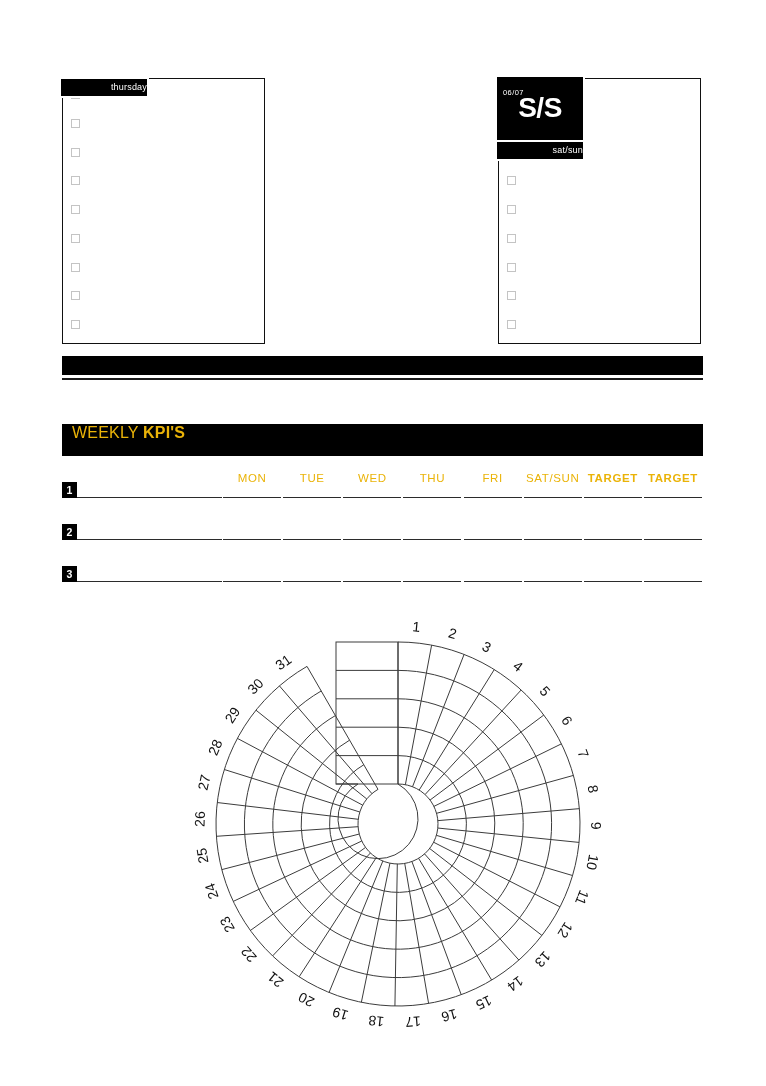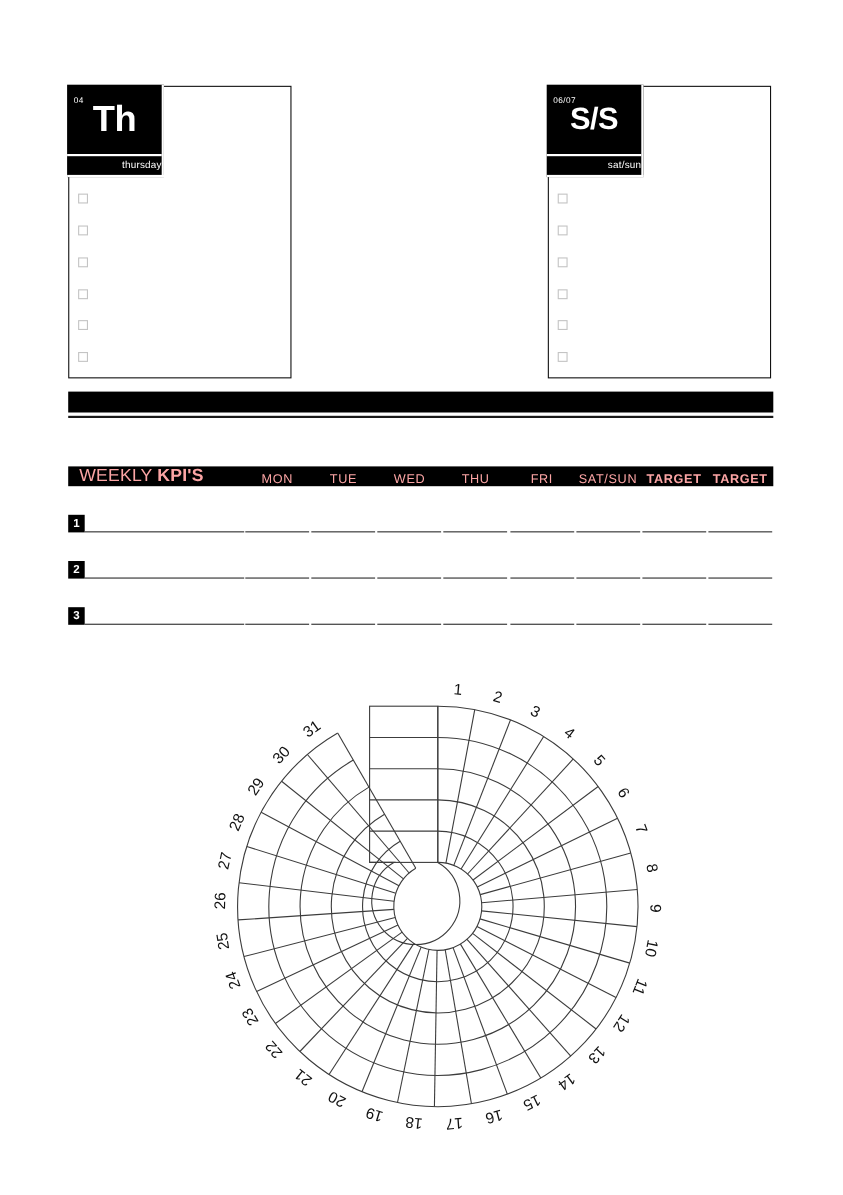--- a/index.html
+++ b/index.html
@@ -131,25 +131,25 @@
   }
 
   
   #kpi-section {
     position: absolute;
     left: 62px;
     top: 424px;
     width: 641px;
   }
   #kpi-header {
-    height: 18px;
+    height: 32px;
     background: #000000;
     display: flex;
-    align-items: flex-end;
-    color: #fca5a5;
+    align-items: flex-start;
+    color: #eab308;
   }
   #kpi-title {
     width: 160px;
     padding-left: 10px;
     font-size: 16px;
     letter-spacing: 0.2px;
     white-space: nowrap;
     box-sizing: border-box;
   }
   #kpi-title .bold { font-weight: bold; }
@@ -241,24 +241,20 @@
         <div class="cbx"></div>
         <div class="cbx"></div>
         <div class="cbx"></div>
         <div class="cbx"></div>
         <div class="cbx"></div>
         <div class="cbx"></div>
         <div class="cbx"></div>
       </div>
     </div>
     <div class="day-tile">
-      <div class="day-tile-main">
-        <span class="day-num">04</span>
-        <div class="day-abbr">Th</div>
-      </div>
       <div class="day-tile-sep"></div>
       <div class="day-name">thursday</div>
     </div>
   </div>
 
 
   <div class="day-panel">
     <div class="day-panel-body">
       <div class="checkbox-col">
         <div class="cbx"></div>

